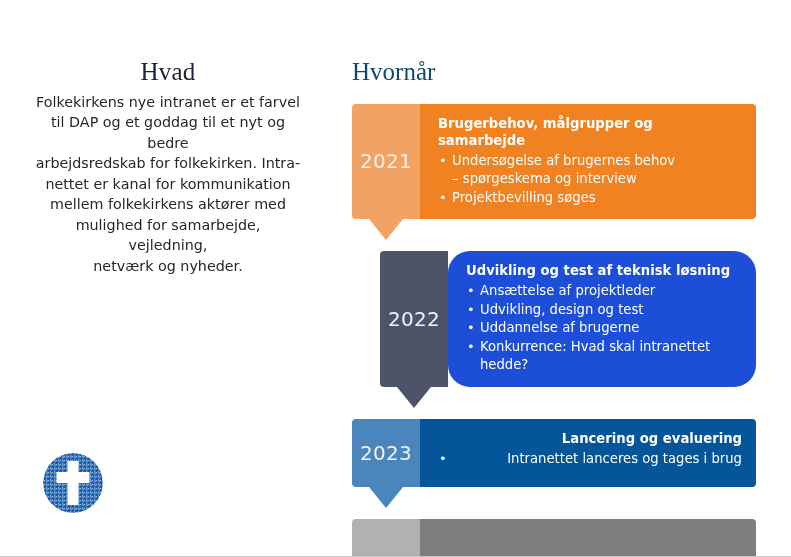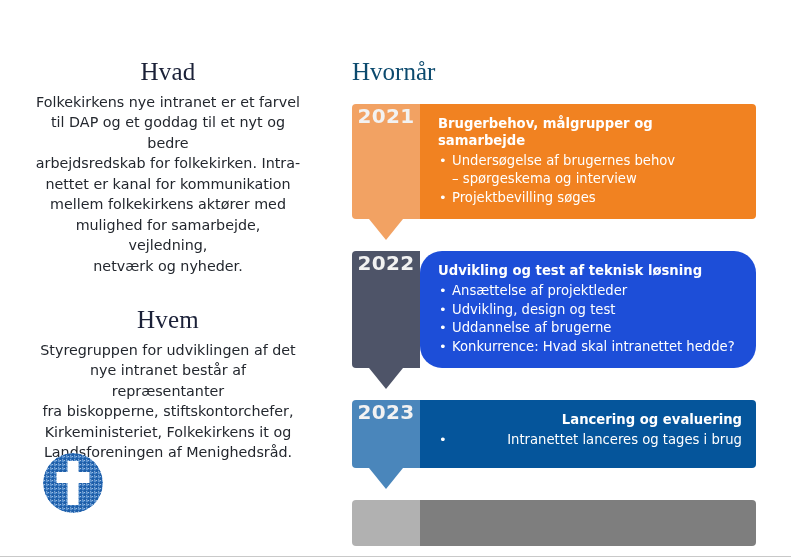--- a/index.html
+++ b/index.html
@@ -76,23 +76,24 @@
     position: relative;
     display: flex;
     margin-bottom: 32px;
     border-radius: 4px;
   }
   .tl-row:last-child { margin-bottom: 0; }
 
   .tl-year {
     flex: 0 0 68px;
     display: flex;
+    align-items: center;
     justify-content: center;
     font-size: 20px;
-    font-weight: bold;
+    font-weight: normal;
     color: #f2f2f2;
     border-top-left-radius: 4px;
     border-bottom-left-radius: 4px;
     position: relative;
     letter-spacing: 0.3px;
   }
   .tl-arrow {
     position: absolute;
     left: 50%;
     top: 100%;
@@ -162,28 +163,20 @@
     <h2 class="section-heading">Hvad</h2>
     <p class="section-body">Folkekirkens nye intranet er et farvel
 til DAP og et goddag til et nyt og bedre
 arbejdsredskab for folkekirken. Intra-
 nettet er kanal for kommunikation
 mellem folkekirkens aktører med
 mulighed for samarbejde, vejledning,
 netværk og nyheder.</p>
   </div>
 
-  <div class="block-hvem">
-    <h2 class="section-heading">Hvem</h2>
-    <p class="section-body">Styregruppen for udviklingen af det
-nye intranet består af repræsentanter
-fra biskopperne, stiftskontorchefer,
-Kirkeministeriet, Folkekirkens it og
-Landsforeningen af Menighedsråd.</p>
-  </div>
 
 </div>
 
 <div class="logo-wrap">
   <svg width="62" height="62" viewBox="0 0 62 62">
     <defs>
       <pattern id="mosaic" width="4" height="4" patternUnits="userSpaceOnUse">
         <rect width="4" height="4" fill="#2a6bb5"></rect>
         <rect width="2" height="2" fill="#5e94cf"></rect>
         <rect x="2" y="2" width="2" height="2" fill="#1e5ea8"></rect>
@@ -213,21 +206,21 @@
       <p class="tl-title">Brugerbehov, målgrupper og samarbejde</p>
       <ul class="tl-list">
         <li>Undersøgelse af brugernes behov
 – spørgeskema og interview</li>
         <li>Projektbevilling søges</li>
       </ul>
     </div>
   </div>
 
   <div class="tl-row">
-    <div class="tl-year" style="background: rgb(78, 84, 104);">
+    <div class="tl-year" style="background: rgb(78, 84, 104); margin-left: 28px;">
       <span>2022</span>
       <span class="tl-arrow" style="border-top-color: rgb(78, 84, 104);"></span>
     </div>
     <div class="tl-body" style="background: #1d4ed8; border-radius: 22px;">
       <p class="tl-title">Udvikling og test af teknisk løsning</p>
       <ul class="tl-list">
         <li>Ansættelse af projektleder</li>
         <li>Udvikling, design og test</li>
         <li>Uddannelse af brugerne</li>
         <li>Konkurrence: Hvad skal intranettet hedde?</li>

